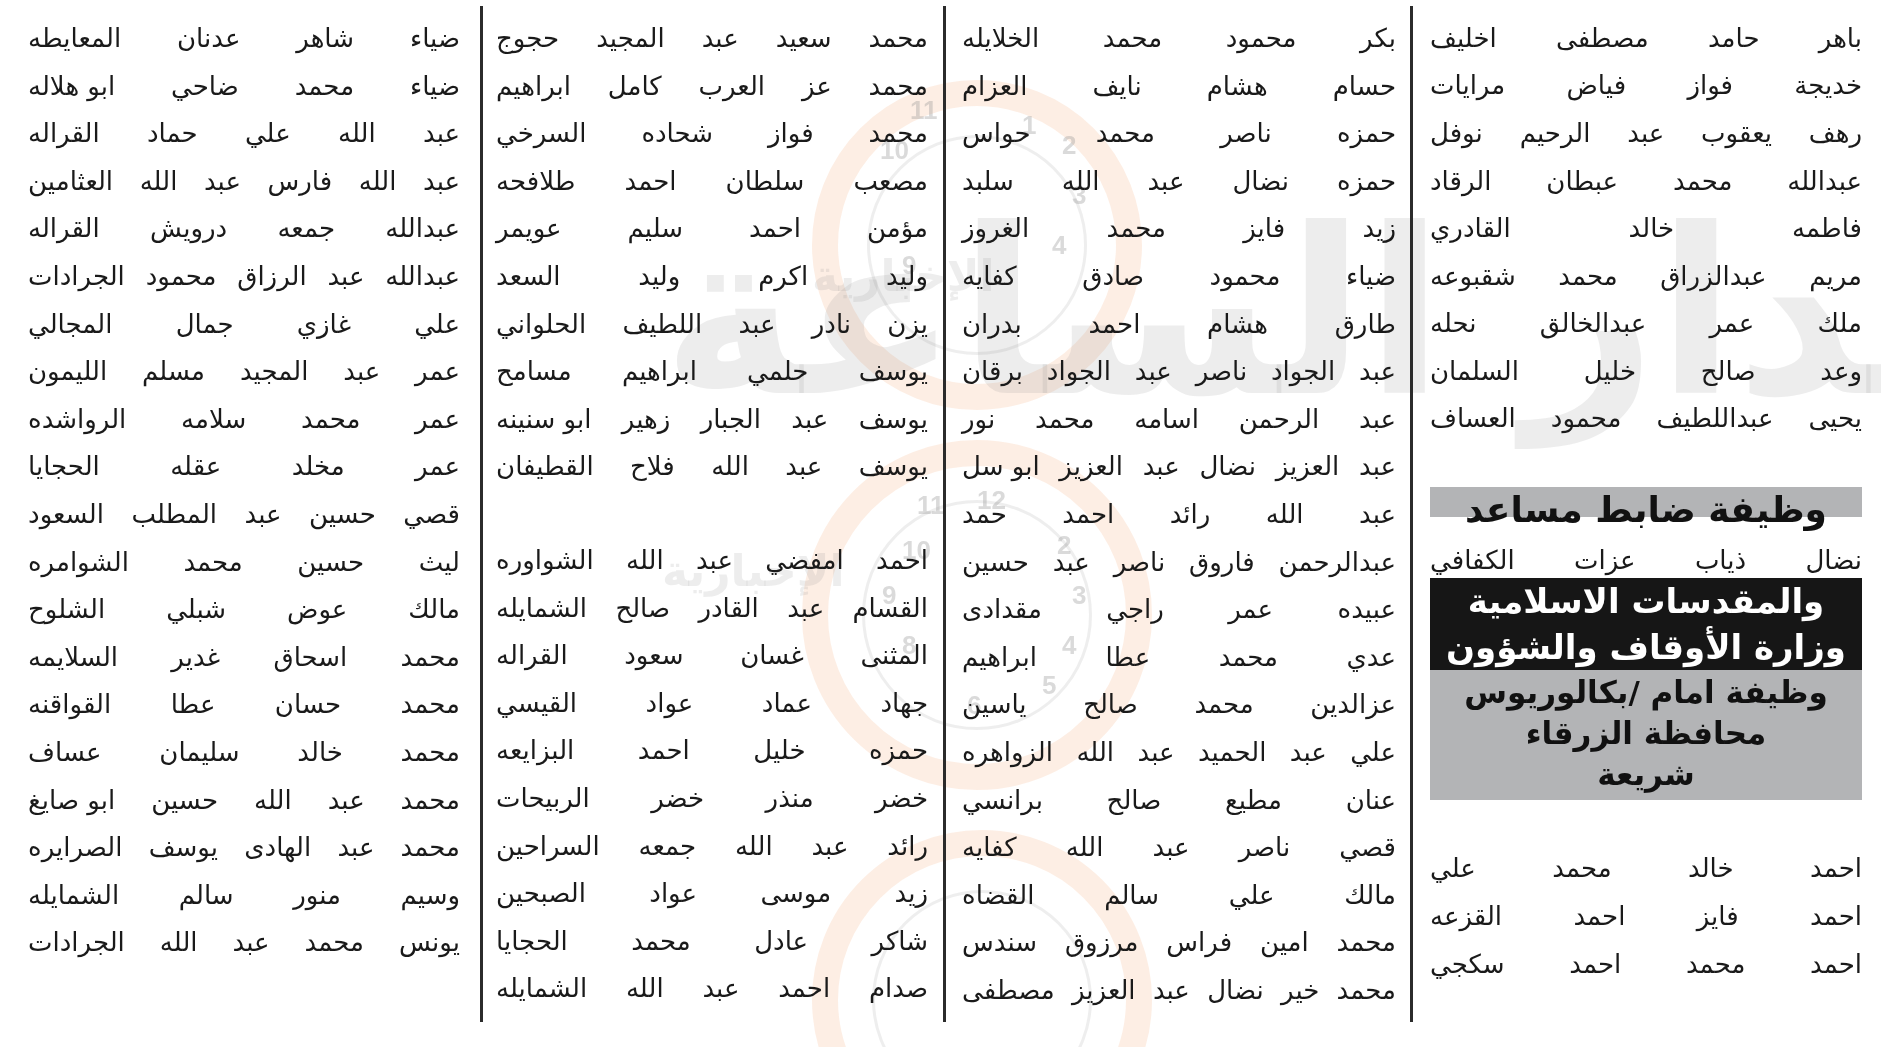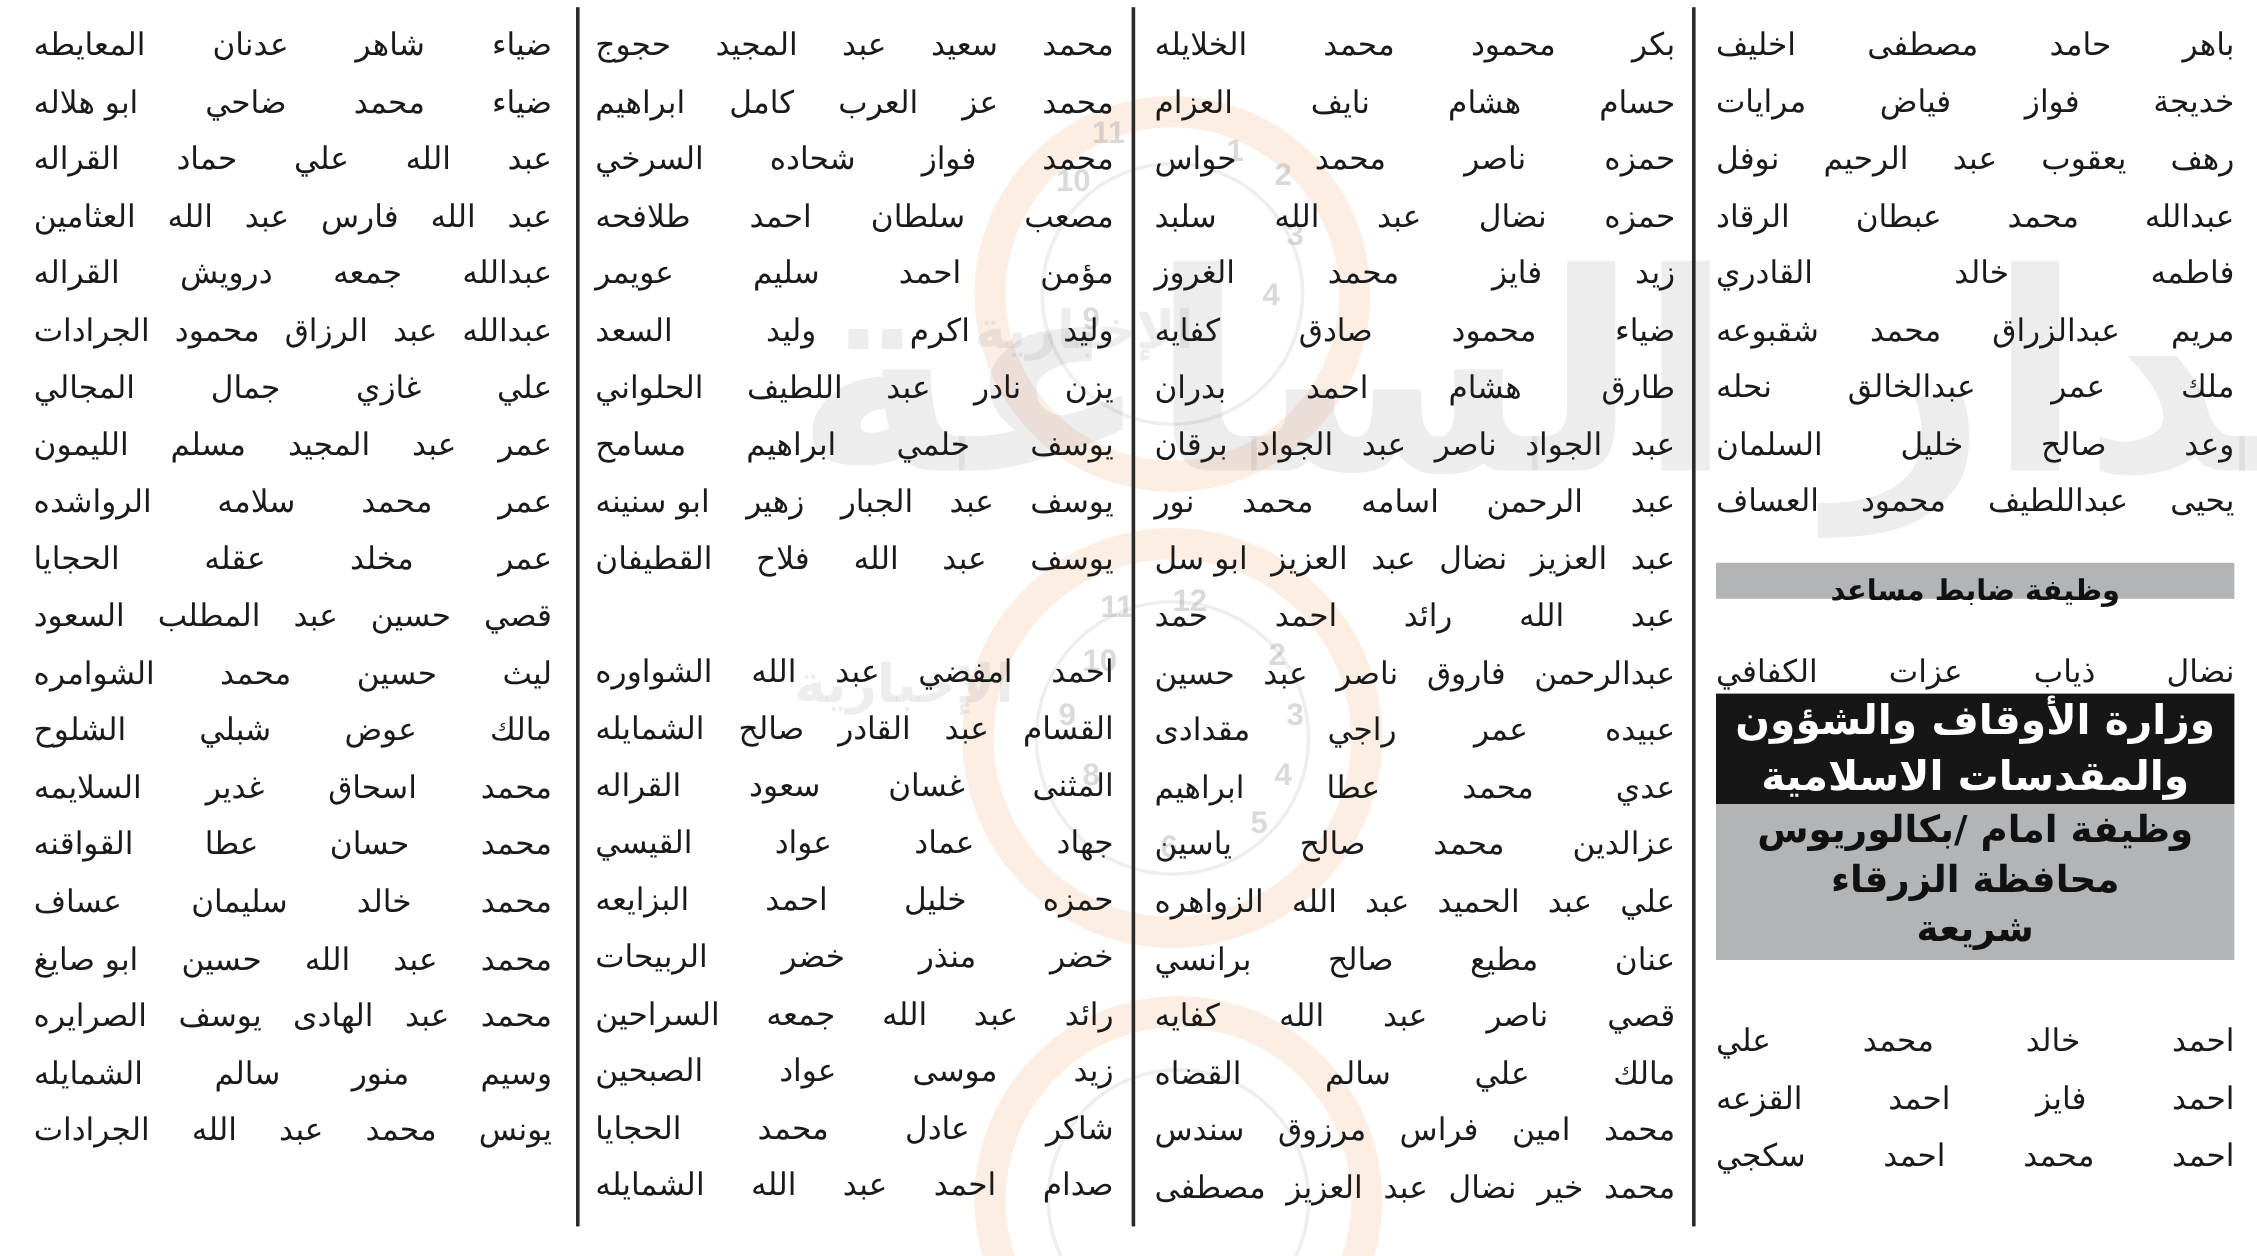--- a/index.html
+++ b/index.html
@@ -135,31 +135,31 @@
       <span>خليل</span>
       <span>السلمان</span>
     </div>
   <div class="name-row" style="top:398px;">
       <span>يحيى</span>
       <span>عبداللطيف</span>
       <span>محمود</span>
       <span>العساف</span>
     </div>
 
-  <div class="banner" style="top:469px;height:30px;line-height:46px;font-size:24px;">وظيفة ضابط مساعد</div>
+  <div class="banner" style="top:487px;height:30px;line-height:46px;font-size:36px;">وظيفة ضابط مساعد</div>
   <div class="name-row" style="top:540px;">
       <span>نضال</span>
       <span>ذياب</span>
       <span>عزات</span>
       <span>الكفافي</span>
     </div>
 
   <div class="banner dark" style="top:578px;height:92px;font-size:34px;line-height:46px;">
+    <div>والمقدسات الاسلامية</div>
     <div>وزارة الأوقاف والشؤون</div>
-    <div>والمقدسات الاسلامية</div>
   </div>
   <div class="banner" style="top:670px;height:128px;font-size:31px;line-height:41px;padding-top:2px;">
     <div>وظيفة امام /بكالوريوس</div>
     <div>محافظة الزرقاء</div>
     <div>شريعة</div>
   </div>
   <div class="name-row" style="top:848px;">
       <span>احمد</span>
       <span>خالد</span>
       <span>محمد</span>

